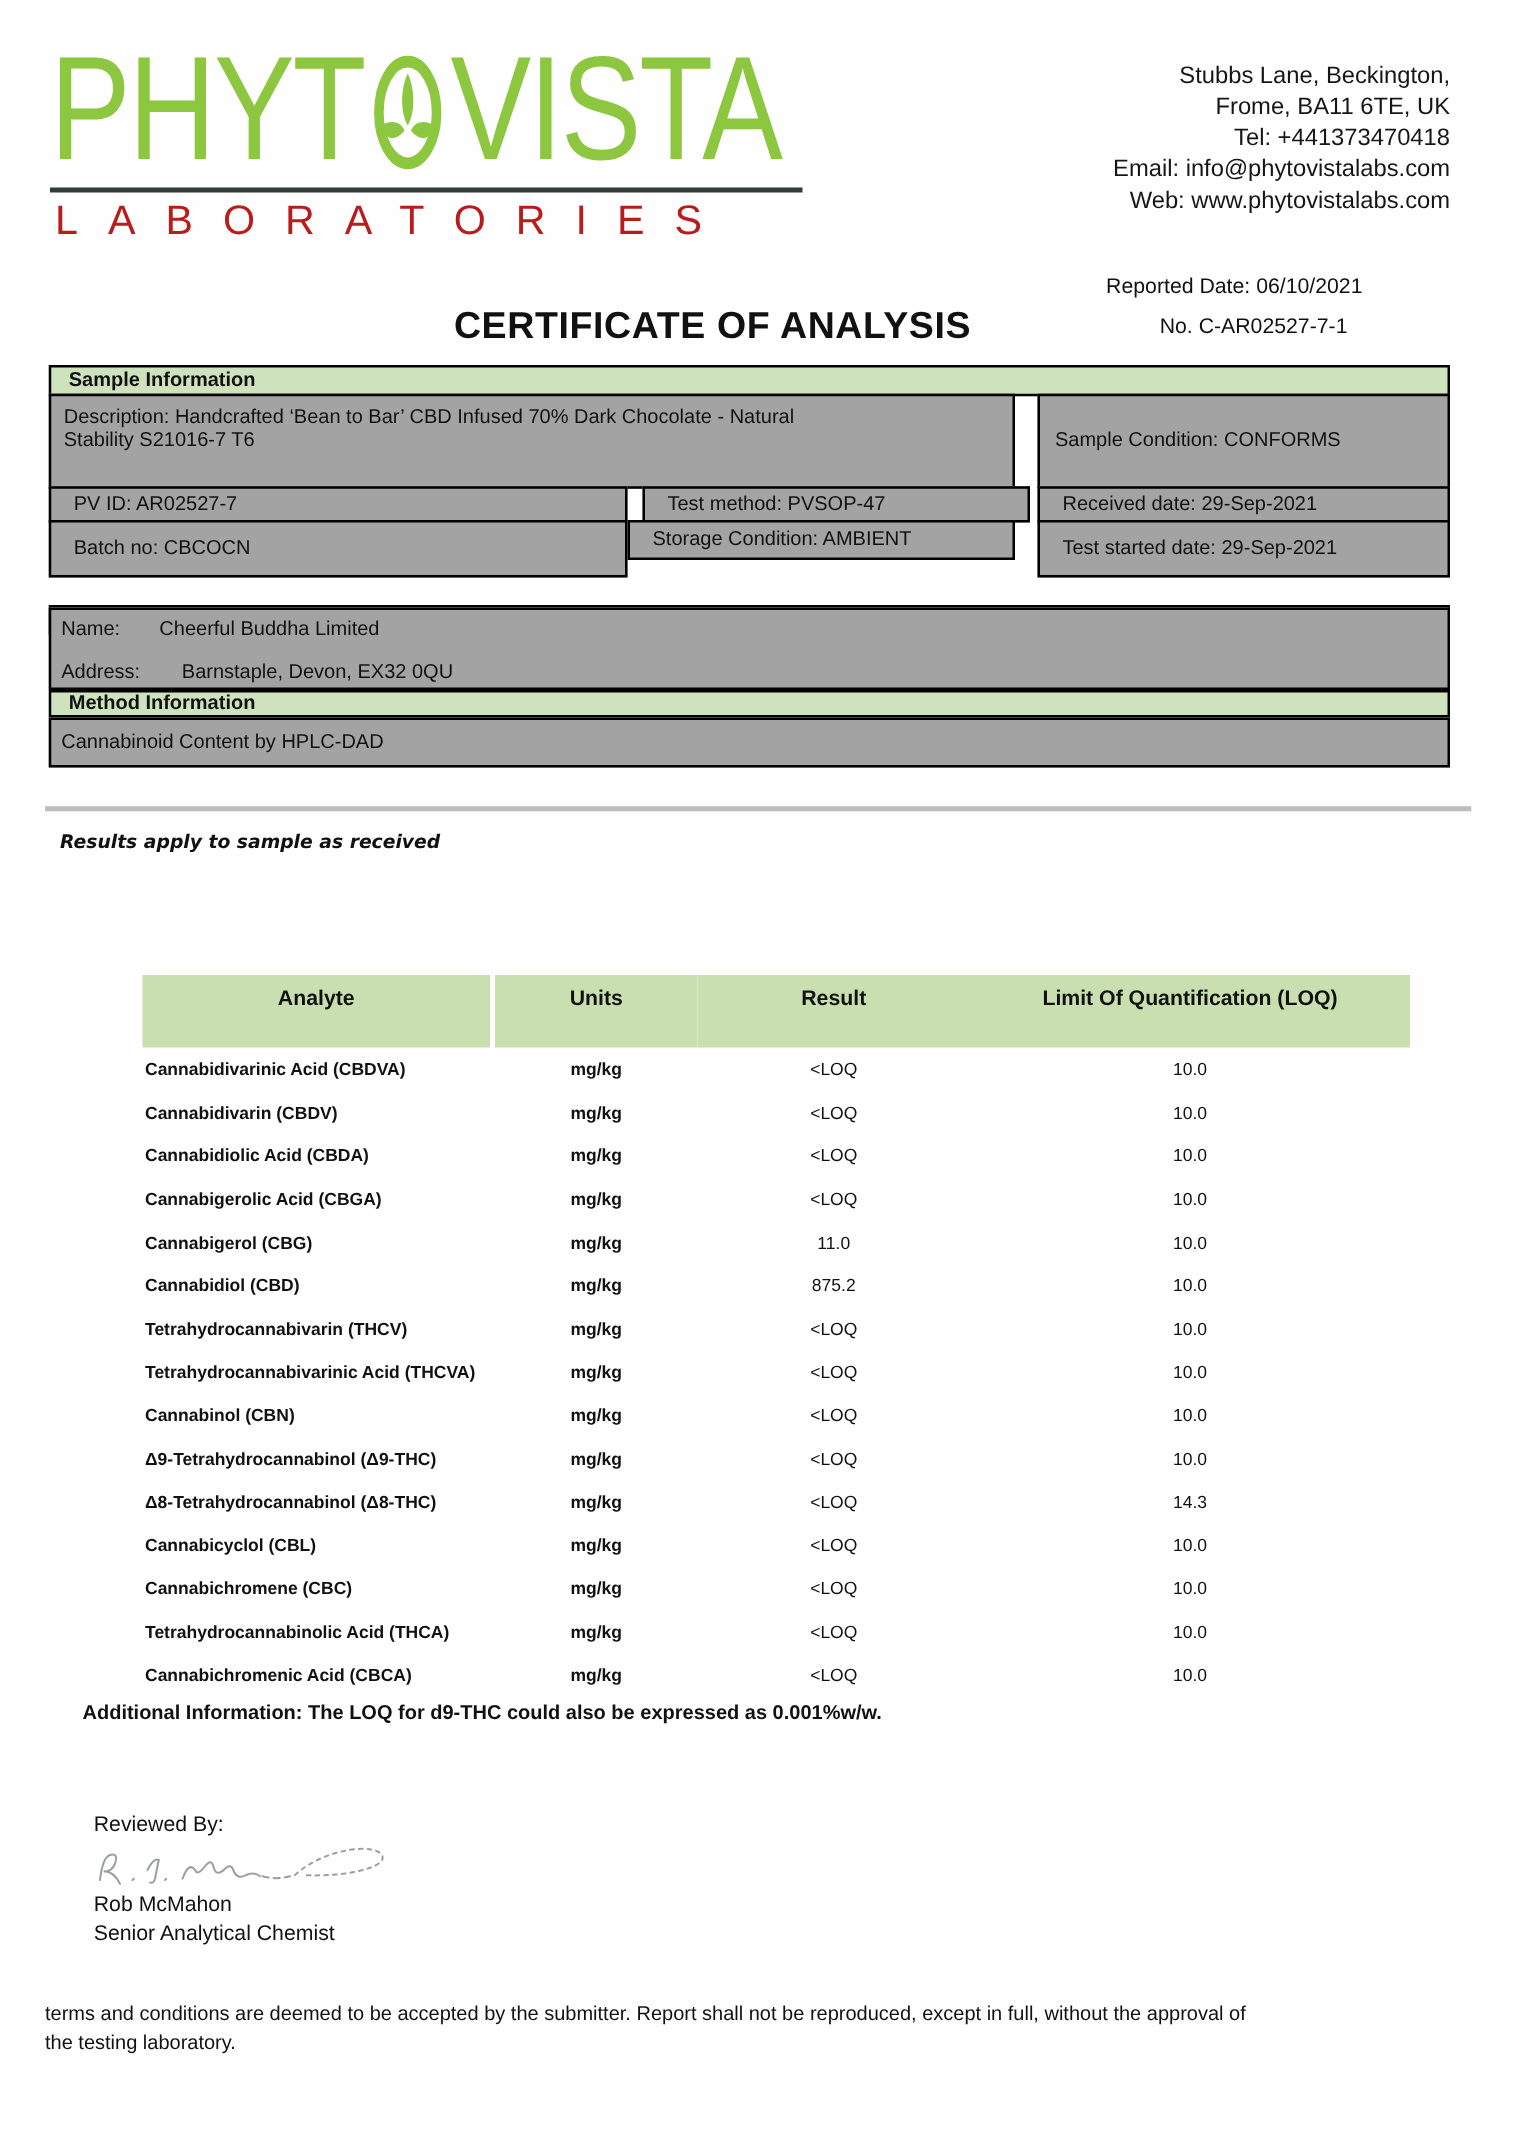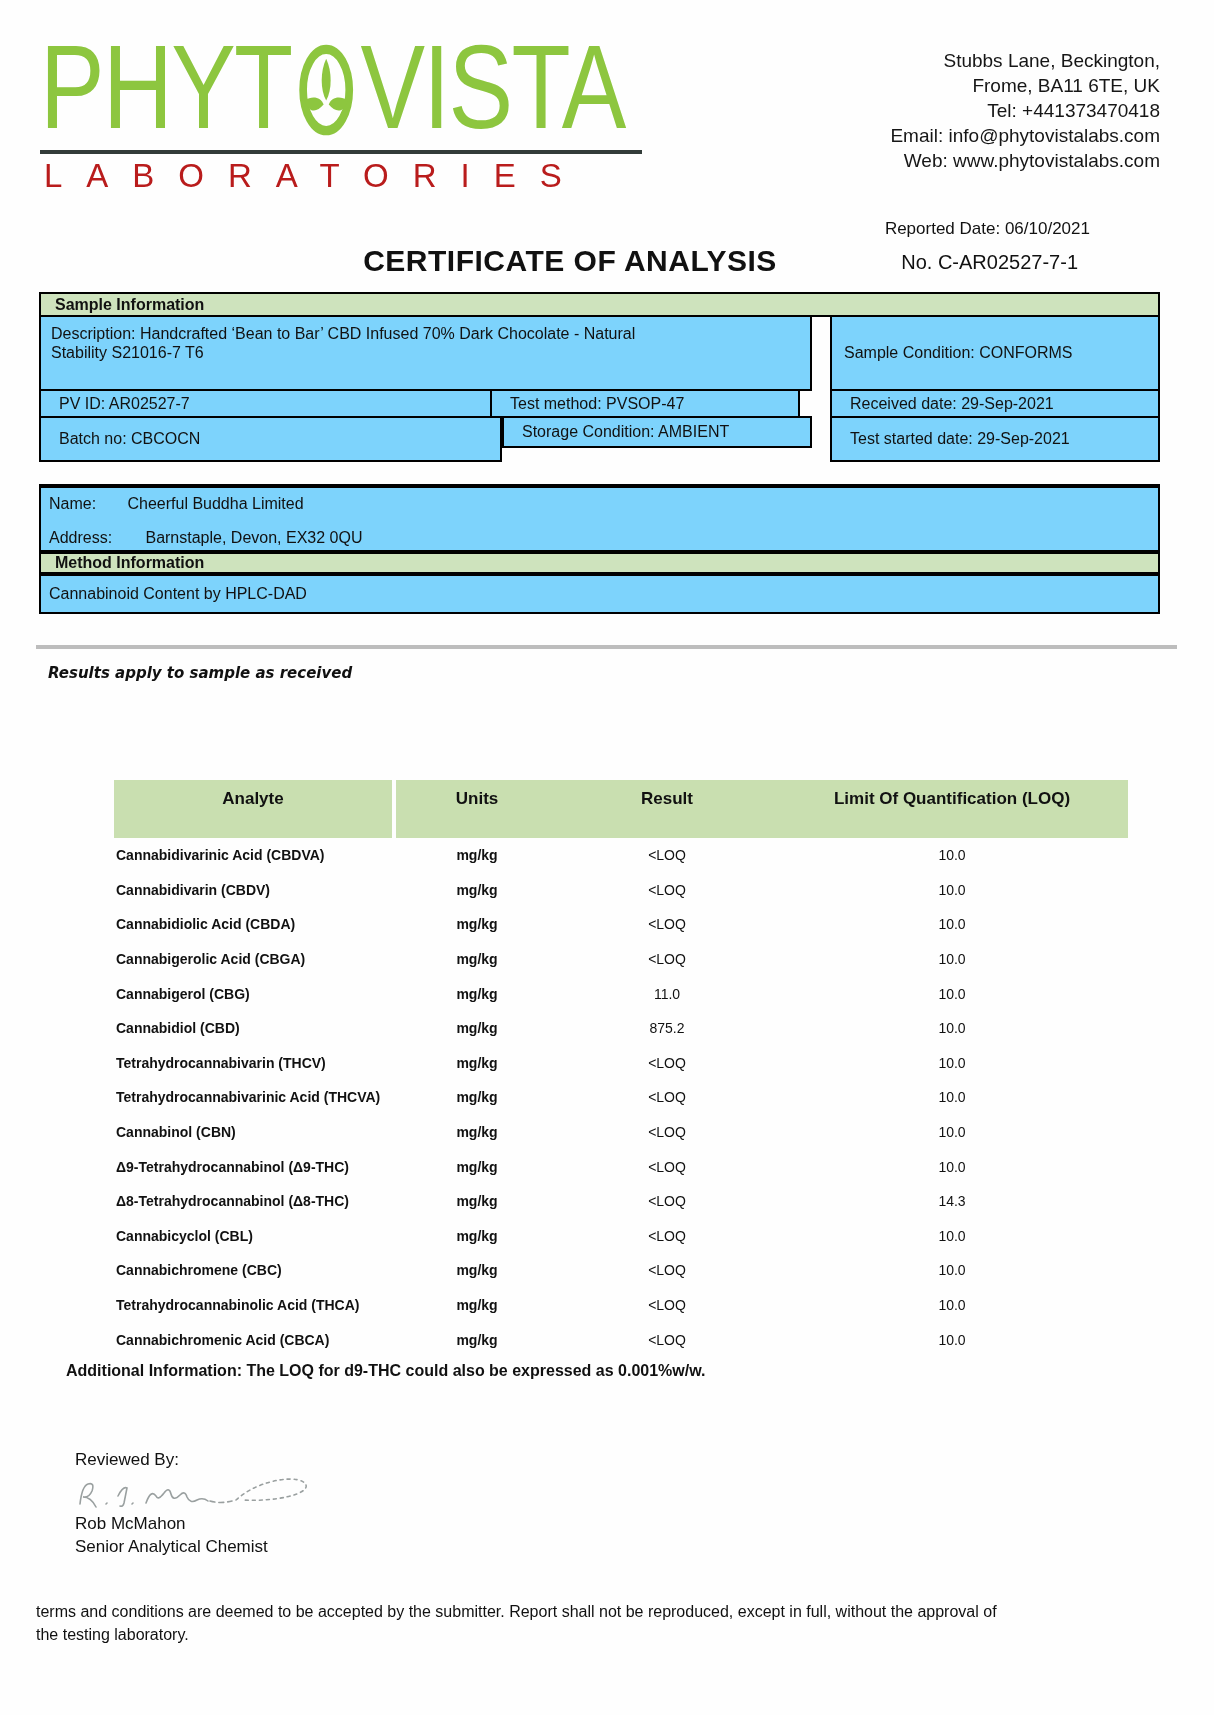--- a/index.html
+++ b/index.html
@@ -12,33 +12,33 @@
                transform:scaleX(0.82); transform-origin:left top; }
   .logo-text { font-size:118px; line-height:1; color:#8dc63f; letter-spacing:-2px; white-space:nowrap; }
   .leaf-svg  { width:80px; height:100px; margin:12px 2px 0 2px; }
   .logo-rule { position:absolute; left:40px; top:150px; width:602px; height:4px; background:#333c39; }
   .logo-sub  { position:absolute; left:44px; top:157px; font-size:33px; letter-spacing:24px;
                color:#b91c1c; white-space:nowrap; }
   .contact   { position:absolute; top:48px; right:54px; text-align:right;
                font-size:19px; line-height:25px; color:#161616; }
   
   .reported  { position:absolute; top:219px; right:124px; font-size:17px; }
-  .report-no { position:absolute; top:251px; right:136px; font-size:20px; }
+  .report-no { position:absolute; top:251px; right:136px; font-size:17px; }
   .coa-title { position:absolute; top:244px; left:100px; width:940px; text-align:center;
                font-size:30px; font-weight:bold; letter-spacing:0.5px; }
   
   .bar { position:absolute; background:#cee3bd; border:2px solid #000; box-sizing:border-box;
          font-weight:bold; font-size:16px; padding-left:14px; display:flex; align-items:center; }
-  .box { position:absolute; border:2px solid #000; box-sizing:border-box; font-size:16px; background:#7dd3fc; }
+  .box { position:absolute; border:2px solid #000; box-sizing:border-box; font-size:16px; background:#a3a3a3; }
   .kv  { display:flex; align-items:center; padding-left:18px; }
   #bar-sample      { left:39px;  top:292px; width:1121px; height:25px; }
   #desc-box        { left:39px;  top:315px; width:773px;  height:76px; padding:7px 10px; line-height:19px; }
   #cond-box        { left:830px; top:315px; width:330px;  height:76px; display:flex; align-items:center; padding-left:12px; }
   #pvid-box        { left:39px;  top:389px; width:463px;  height:29px; }
-  #testmethod-box  { left:490px; top:389px; width:310px;  height:29px; }
+  #testmethod-box  { left:514px; top:389px; width:310px;  height:29px; }
   #received-box    { left:830px; top:389px; width:330px;  height:29px; }
   #batch-box       { left:39px;  top:416px; width:463px;  height:46px; }
   #storage-box     { left:502px; top:416px; width:310px;  height:32px; }
   #teststarted-box { left:830px; top:416px; width:330px;  height:46px; }
   #bar-customer    { left:39px;  top:484px; width:1121px; height:24px; }
   #customer-box    { left:39px;  top:486px; width:1121px; height:66px; padding:6px 8px; }
   .cust-line1 { margin-top:1px; }
   .cust-line2 { margin-top:16px; }
   .lbl { display:inline-block; }
   .lbl-name { width:74px; }

